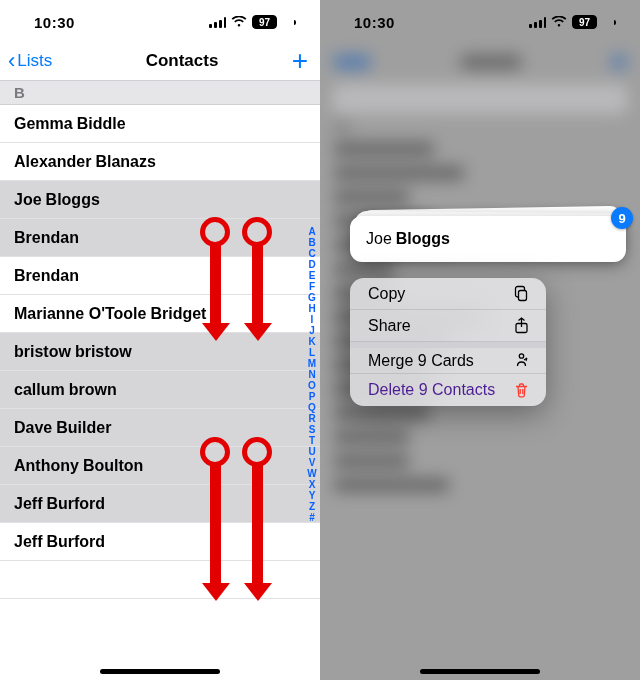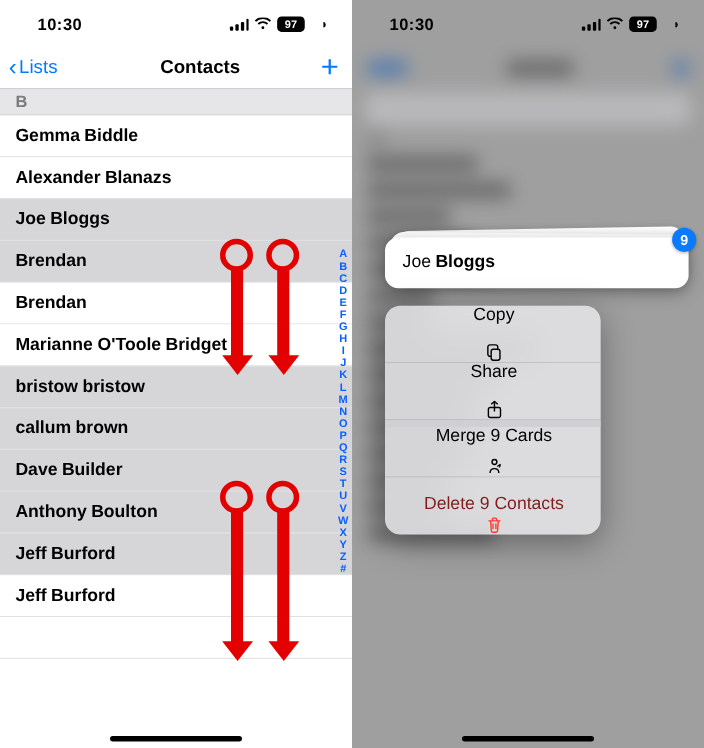--- a/index.html
+++ b/index.html
@@ -65,24 +65,24 @@
   
   .stack { position:absolute; top:216px; left:30px; right:14px; }
   .card3 { position:absolute; top:-8px; left:10px; right:4px; height:46px; background:#fff; border-radius:12px; box-shadow:0 3px 10px rgba(0,0,0,0.18); transform:rotate(-1deg);}
   .card2 { position:absolute; top:-4px; left:5px; right:2px; height:46px; background:#fff; border-radius:12px; box-shadow:0 3px 10px rgba(0,0,0,0.2); transform:rotate(0.5deg);}
   .card1 { position:relative; height:46px; background:#fff; border-radius:12px; box-shadow:0 4px 16px rgba(0,0,0,0.3); display:flex; align-items:center; padding:0 16px; font-size:16px;}
   .card1 .last { font-weight:700; margin-left:4px;}
   .badge { position:absolute; top:-9px; right:-7px; width:22px; height:22px; background:#0a7aff; color:#fff; border-radius:50%; display:flex; align-items:center; justify-content:center; font-size:13px; font-weight:600; box-shadow:0 1px 3px rgba(0,0,0,0.3);}
 
   
   .menu { position:absolute; top:278px; left:30px; width:196px; background:#ebebedcc; backdrop-filter: blur(10px); border-radius:14px; box-shadow:0 8px 30px rgba(0,0,0,0.35); overflow:hidden;}
-  .mitem { height:52px; display:flex; align-items:center; justify-content:space-between; padding:0 16px 0 18px; font-size:16px; border-bottom:1px solid rgba(0,0,0,0.1);flex-direction:column;}
+  .mitem { height:32px; display:flex; align-items:center; justify-content:space-between; padding:0 16px 0 18px; font-size:16px; border-bottom:1px solid rgba(0,0,0,0.1);}
   .mitem:last-child { border-bottom:none; }
   .mitem.sep { border-top: 6px solid #cfcfd4; }
-  .mitem.red { color:#7f1d1d;justify-content:flex-end; }
+  .mitem.red { color:#4c1d95; }
   .micon { width:18px; height:18px; display:flex; align-items:center; justify-content:center; }
   .micon svg { width:17px; height:17px; }
 </style>
 </head>
 <body>
 
 <div class="phone">
   <div class="status">
     <span class="time">10:30</span>
     <span class="right-icons">

